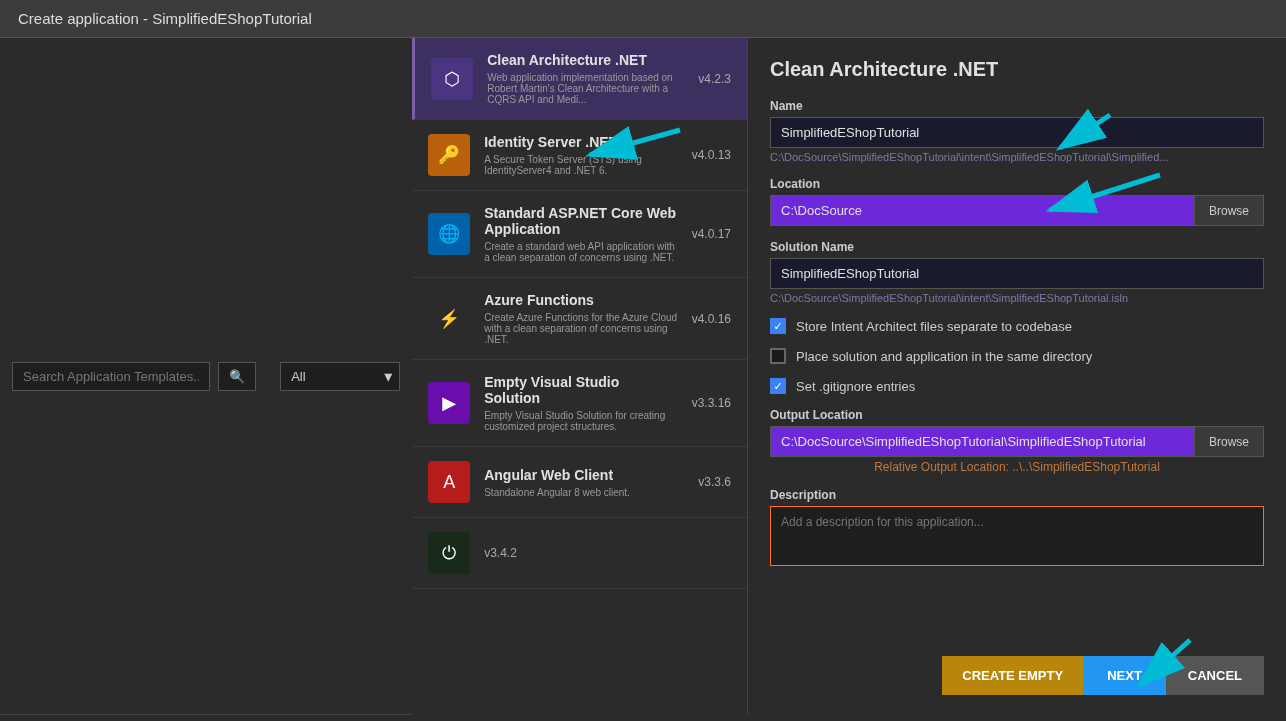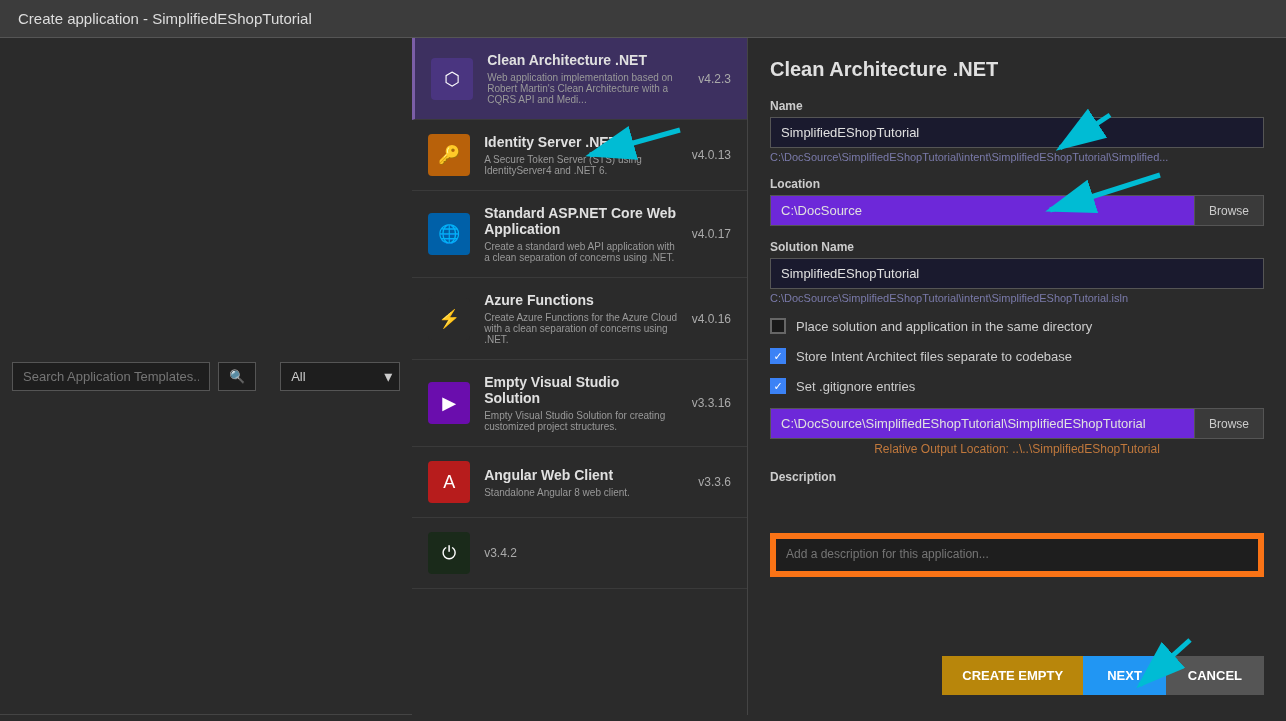--- a/index.html
+++ b/index.html
@@ -231,29 +231,28 @@
 
     .checkbox-box.checked::after {
       content: '✓';
       color: white;
       font-size: 11px;
     }
 
     .desc-textarea {
       width: 100%;
       background: #1e1e1e;
-      border: 6px solid #f97316;
+      border: 1px solid #f97316;
       color: #777;
       padding: 8px 10px;
       font-size: 12px;
       resize: none;
-      height: 44px;
+      height: 60px;
       font-family: inherit;
       outline: none;
-      margin-top: 45px;
     }
 
     
     .action-bar {
       display: flex;
       justify-content: flex-end;
       align-items: center;
       gap: 0;
       margin-top: auto;
     }
@@ -408,35 +407,36 @@
         </div>
       </div>
 
       <div>
         <div class="field-label">Solution Name</div>
         <input class="field-input" type="text" value="SimplifiedEShopTutorial" style="">
         <div class="field-hint">C:\DocSource\SimplifiedEShopTutorial\intent\SimplifiedEShopTutorial.isln</div>
       </div>
 
       <div class="checkbox-row">
+        <div class="checkbox-box checked"></div>
+        <span>Store Intent Architect files separate to codebase</span>
+      </div>
+
+      <div class="checkbox-row">
         <div class="checkbox-box"></div>
         <span>Place solution and application in the same directory</span>
-      </div>
-
-      <div class="checkbox-row">
-        <div class="checkbox-box checked"></div>
-        <span>Store Intent Architect files separate to codebase</span>
       </div>
 
       <div class="checkbox-row">
         <div class="checkbox-box checked"></div>
         <span>Set .gitignore entries</span>
       </div>
 
       <div>
+        <div class="field-label">Output Location</div>
         <div class="location-row">
           <input class="location-input" type="text" value="C:\DocSource\SimplifiedEShopTutorial\SimplifiedEShopTutorial" style="">
           <button class="browse-btn">Browse</button>
         </div>
         <div class="output-location-hint">Relative Output Location: ..\..\SimplifiedEShopTutorial</div>
       </div>
 
       <div>
         <div class="field-label">Description</div>
         <textarea class="desc-textarea" placeholder="Add a description for this application..." style=""></textarea>

